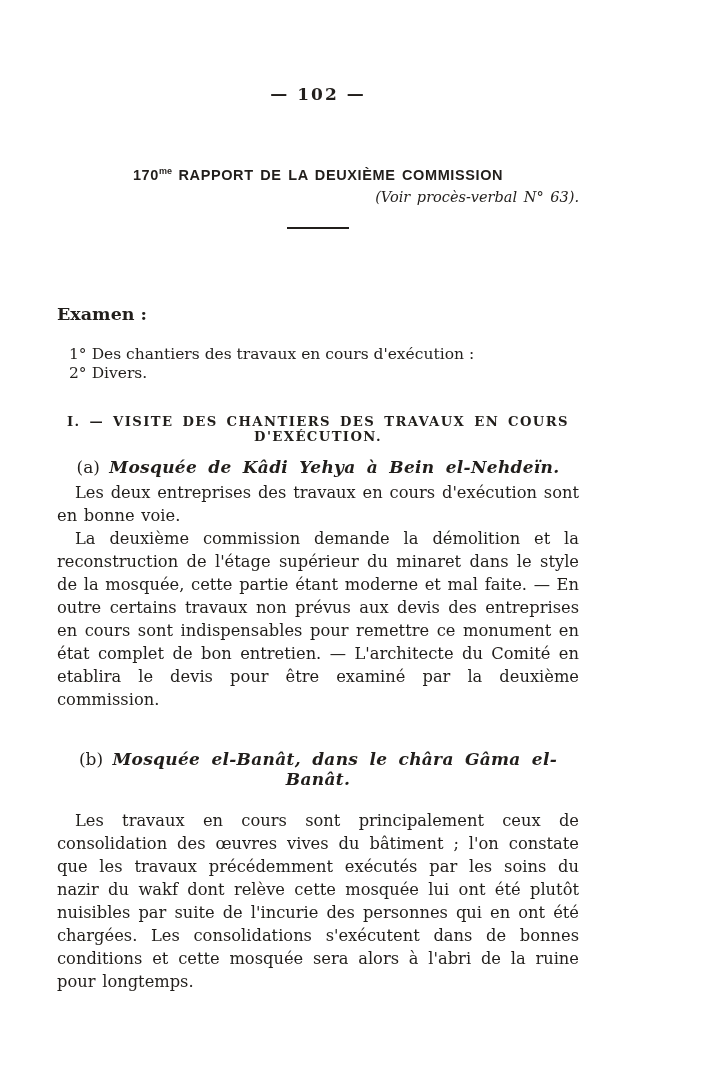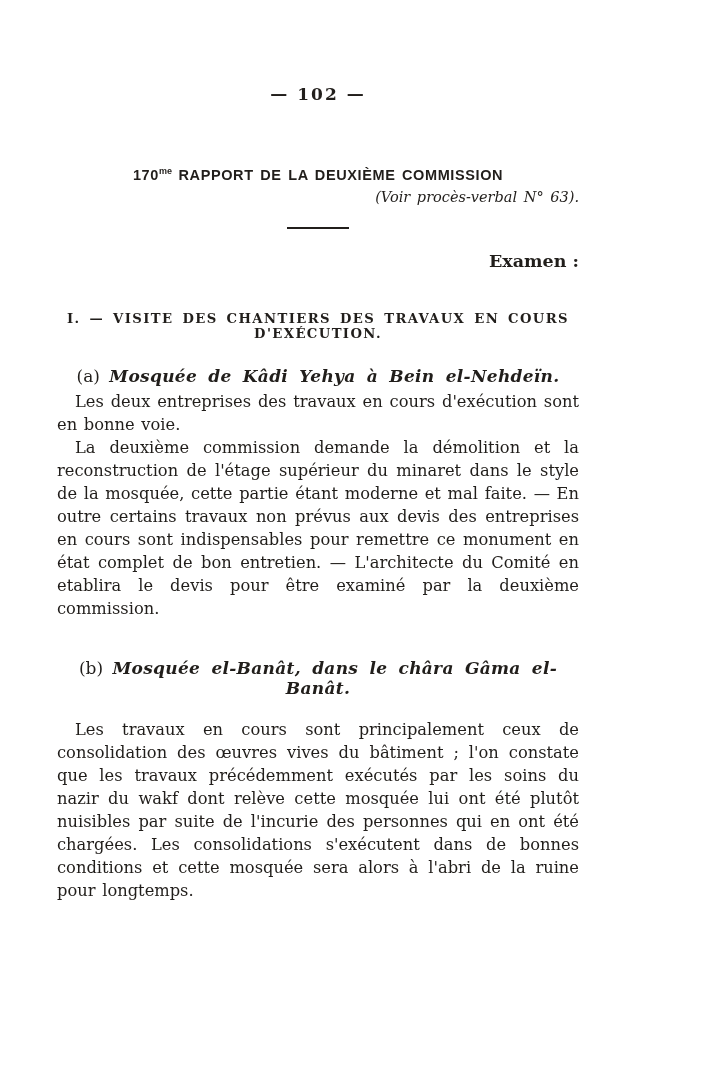--- a/index.html
+++ b/index.html
@@ -51,57 +51,57 @@
     font-style:italic;
     font-size:14.5px;
     word-spacing:2px;
   }
   .rule{
     width:62px;height:2.5px;
     background:var(--ink);
     margin:22px auto 0 auto;
   }
   .examen{
-    margin-top:22px;
-    text-align:right;
+    margin-top:75px;
+    text-align:left;
     font-weight:bold;
     font-size:17.5px;
   }
   .agenda{
     margin-top:21px;
     padding-left:12px;
     font-size:15.5px;
     line-height:19px;
   }
   .agenda-item .num{
     margin-right:5px;
   }
   .section-heading{
-    margin-top:40px;
+    margin-top:31px;
     text-align:center;
     font-weight:700;
     font-size:13.2px;
     letter-spacing:1.4px;
     word-spacing:3px;
   }
   .sub-heading{
     text-align:center;
     font-size:17px;
   }
   .sub-heading .sub-label{
     font-style:normal;
     margin-right:4px;
   }
   .sub-heading .sub-title{
     font-style:italic;
     font-weight:bold;
     word-spacing:5px;
     letter-spacing:0.3px;
   }
-  .subsection-a .sub-heading{ margin-top:25px; }
+  .subsection-a .sub-heading{ margin-top:13px; }
   .subsection-b .sub-heading{ margin-top:38px; }
   .paras{ margin-top:4px; }
   .subsection-b .paras{ margin-top:20px; }
   .paras p{
     margin:0;
     font-size:16.3px;
     line-height:23px;
     text-align:justify;
     text-indent:18px;
     word-spacing:1.5px;
@@ -116,20 +116,24 @@
     <div class="pagenum">— 102 —</div>
 
     <div class="report-title"><span>170</span><sup>me</sup><span> RAPPORT DE LA DEUXIÈME COMMISSION</span></div>
 
     <div class="report-subtitle">(Voir procès-verbal N° 63).</div>
 
     <div class="rule"></div>
 
     <div class="examen">Examen :</div>
 
+    <div class="agenda">
+      <div class="agenda-item"><span class="num">1°</span><span>Des chantiers des travaux en cours d'exécution :</span></div>
+      <div class="agenda-item"><span class="num">2°</span><span>Divers.</span></div>
+    </div>
 
     <div class="section-heading">I. — VISITE DES CHANTIERS DES TRAVAUX EN COURS D'EXÉCUTION.</div>
 
     <div class="subsection subsection-a">
       <div class="sub-heading"><span class="sub-label">(a)</span> <span class="sub-title">Mosquée de Kâdi Yehya à Bein el-Nehdeïn.</span></div>
       <div class="paras">
         <p>Les deux entreprises des travaux en cours d'exécution sont en bonne voie.</p>
         <p>La deuxième commission demande la démolition et la reconstruction de l'étage supérieur du minaret dans le style de la mosquée, cette partie étant moderne et mal faite. — En outre certains travaux non prévus aux devis des entreprises en cours sont indispensables pour remettre ce monument en état complet de bon entretien. — L'architecte du Comité en etablira le devis pour être examiné par la deuxième commission.</p>
       </div>
     </div>

